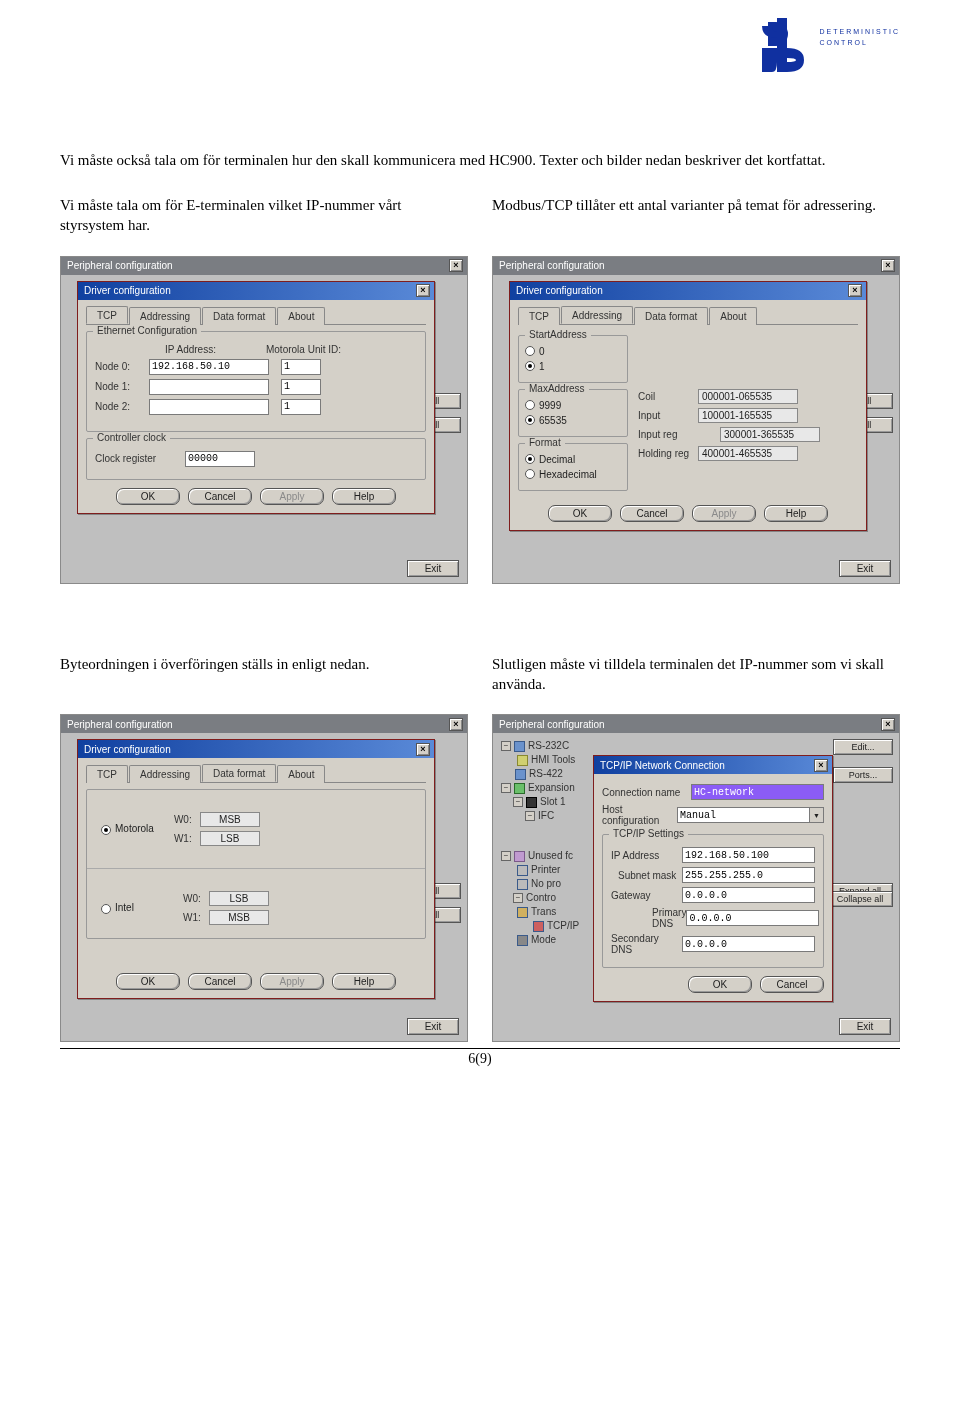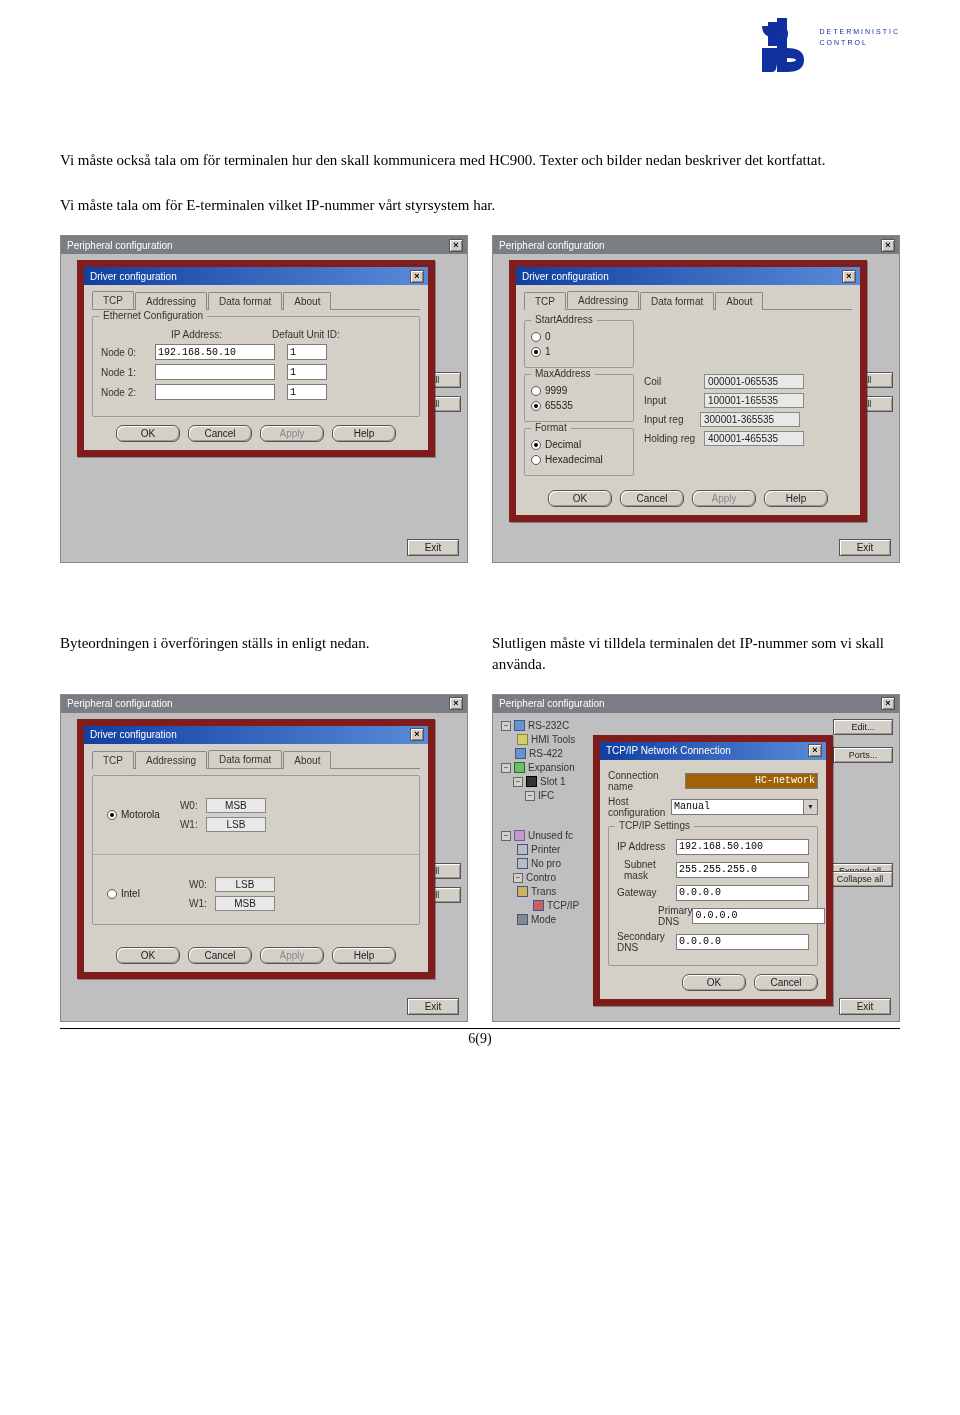--- a/index.html
+++ b/index.html
@@ -78,21 +78,21 @@
     display: flex; align-items: center; justify-content: center;
     color: #000;
     font-family: Arial;
     font-size: 9px;
     font-weight: bold;
     line-height: 1;
   }
   .dialog {
     position: absolute;
     background: #d4d0c8;
-    border: 7px solid #7f1d1d;
+    border: 1px solid #7f1d1d;
     box-shadow: 1px 1px 0 rgba(0,0,0,0.3);
   }
   .dialog-body {
     padding: 6px 8px 8px 8px;
     background: #d4d0c8;
   }
   .tabs {
     display: flex;
     border-bottom: 1px solid #888;
     margin-bottom: 4px;
@@ -249,20 +249,21 @@
   <div class="logo-text">
     <div>DETERMINISTIC</div>
     <div>CONTROL</div>
   </div>
 </div>
 
 <p class="para-intro">Vi måste också tala om för terminalen hur den skall kommunicera med HC900. Texter och bilder nedan beskriver det kortfattat.</p>
 
 <div class="two-col">
   <div class="col">Vi måste tala om för E-terminalen vilket IP-nummer vårt styrsystem har.</div>
+  <div class="col">Modbus/TCP tillåter ett antal varianter på temat för adressering.</div>
 </div>
 
 <div class="screenshot-row">
 
   <div class="screenshot" style="height:328px;">
     <div class="win-titlebar dark">
       <span>Peripheral configuration</span>
       <span class="close-btn">×</span>
     </div>
     <div class="btn side-btn" style="top:136px;font-size:9px;text-align:center;">d all</div>
@@ -280,36 +281,43 @@
         <div class="tabs">
           <div class="tab active">TCP</div>
           <div class="tab">Addressing</div>
           <div class="tab">Data format</div>
           <div class="tab">About</div>
         </div>
         <div class="group" style="padding-bottom:12px;">
           <div class="group-title">Ethernet Configuration</div>
           <div class="form-row" style="margin-left:70px;gap:50px;">
             <label>IP Address:</label>
-            <label>Default Unit ID:</label>
+            <label>Motorola Unit ID:</label>
           </div>
           <div class="form-row">
             <label style="width:54px;">Node 0:</label>
             <input class="text-input" style="width: 120px;" value="192.168.50.10">
             <input class="text-input" style="width: 40px; margin-left: 12px;" value="1">
           </div>
           <div class="form-row">
             <label style="width:54px;">Node 1:</label>
             <input class="text-input" style="width: 120px;">
             <input class="text-input" style="width: 40px; margin-left: 12px;" value="1">
           </div>
           <div class="form-row">
             <label style="width:54px;">Node 2:</label>
             <input class="text-input" style="width: 120px;">
             <input class="text-input" style="width: 40px; margin-left: 12px;" value="1">
+          </div>
+        </div>
+        <div class="group">
+          <div class="group-title">Controller clock</div>
+          <div class="form-row">
+            <label style="width:90px;">Clock register</label>
+            <input class="text-input" style="width: 70px;" value="00000">
           </div>
         </div>
         <div class="button-row">
           <div class="btn">OK</div>
           <div class="btn">Cancel</div>
           <div class="btn disabled">Apply</div>
           <div class="btn">Help</div>
         </div>
       </div>
     </div>
@@ -377,21 +385,21 @@
           <div style="flex:1;padding-top:56px;">
             <div class="form-row">
                 <label style="width:60px;">Coil</label>
                 <div class="readonly-input" style="width:100px;">000001-065535</div>
               </div>
             <div class="form-row">
                 <label style="width:60px;">Input</label>
                 <div class="readonly-input" style="width:100px;">100001-165535</div>
               </div>
             <div class="form-row">
-                <label style="width:56px;">Input reg</label>
+                <label style="width:82px;">Input reg</label>
                 <div class="readonly-input" style="width:100px;">300001-365535</div>
               </div>
             <div class="form-row">
                 <label style="width:60px;">Holding reg</label>
                 <div class="readonly-input" style="width:100px;">400001-465535</div>
               </div>
           </div>
         </div>
         <div class="button-row">
           <div class="btn">OK</div>
@@ -548,21 +556,21 @@
     </div>
 
     <div class="dialog" style="top:40px;left:100px;width:240px;">
       <div class="win-titlebar blue">
         <span>TCP/IP Network Connection</span>
         <span class="close-btn">×</span>
       </div>
       <div class="dialog-body">
         <div class="form-row">
           <label style="width:100px;">Connection name</label>
-          <input class="text-input" style="flex: 1 1 0%; background: #a16207; color: rgb(255, 255, 255); text-align: right;" value="HC-network">
+          <input class="text-input" style="flex: 1 1 0%; background: #8b5cf6; color: rgb(255, 255, 255);" value="HC-network">
         </div>
         <div class="form-row">
           <label style="width:100px;">Host configuration</label>
           <div class="dropdown" style="flex:1;">
             <input class="text-input" value="Manual" style="">
             <div class="dd-btn">▼</div>
           </div>
         </div>
         <div class="group" style="margin-top:8px;">
           <div class="group-title">TCP/IP Settings</div>

